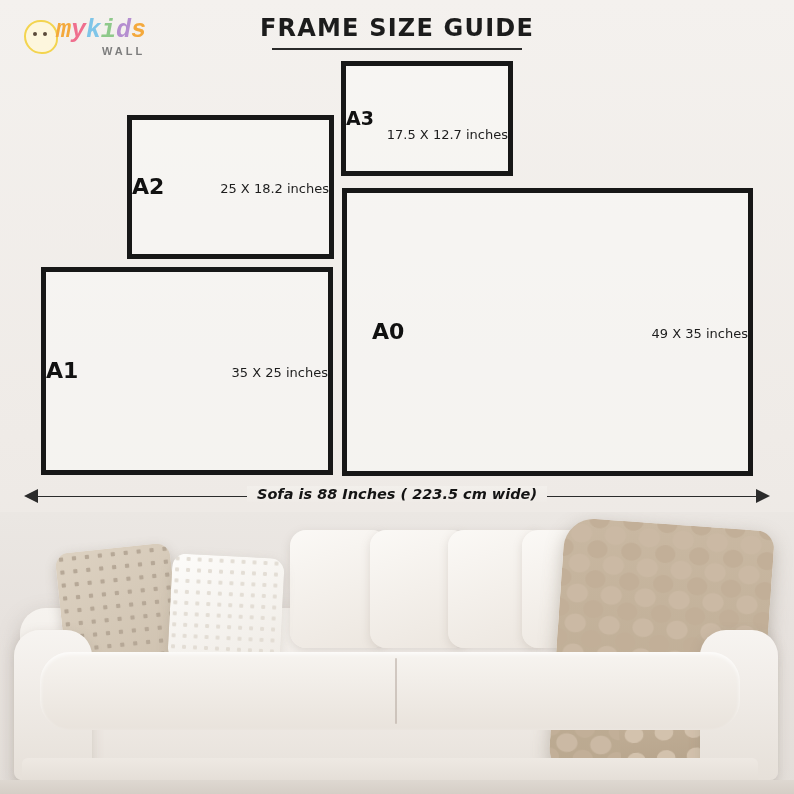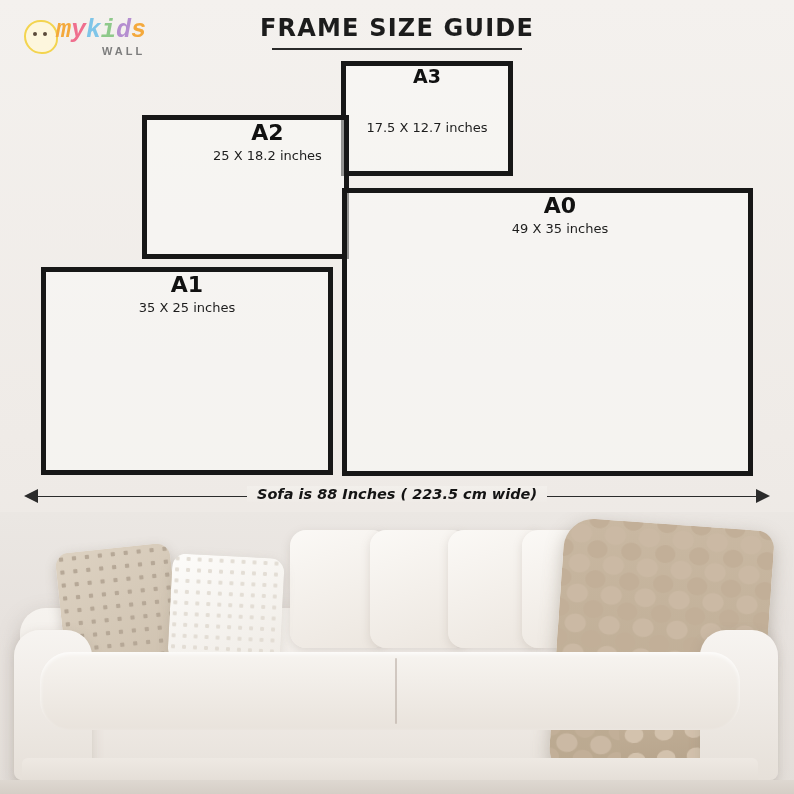--- a/index.html
+++ b/index.html
@@ -98,42 +98,42 @@
     background: #2a2a2a;
   }
 
   
   .frame {
     position: absolute;
     box-sizing: border-box;
     background: rgba(250, 249, 247, 0.55);
     border: 5px solid #171717;
     display: flex;
-    flex-direction: column;
+    flex-direction: row;
     align-items: center;
-    justify-content: flex-start;
+    justify-content: space-between;
   }
   .frame .f-name {
     font-family: "DejaVu Sans", sans-serif;
     font-size: 22px;
     font-weight: bold;
     color: #111;
     line-height: 1.15;
   }
   .frame .f-size {
     font-family: "DejaVu Sans", sans-serif;
     font-size: 13px;
     color: #1d1d1d;
     margin-top: 3px;
   }
   .frame.small .f-name { font-size: 19px; }
   .frame.small .f-size { font-size: 13px; margin-top: 32px; }
 
   #frame-a3 { left: 341px; top: 61px;  width: 172px; height: 115px; }
-  #frame-a2 { left: 142px; top: 115px; width: 207px; height: 144px; padding-left: 44px; }
+  #frame-a2 { left: 127px; top: 115px; width: 207px; height: 144px; }
   #frame-a1 { left: 41px;  top: 267px; width: 292px; height: 208px; }
   #frame-a0 { left: 342px; top: 188px; width: 411px; height: 288px; padding-left: 25px; }
 
   
   .measure {
     position: absolute;
     left: 24px;
     top: 486px;
     width: 746px;
     height: 22px;

